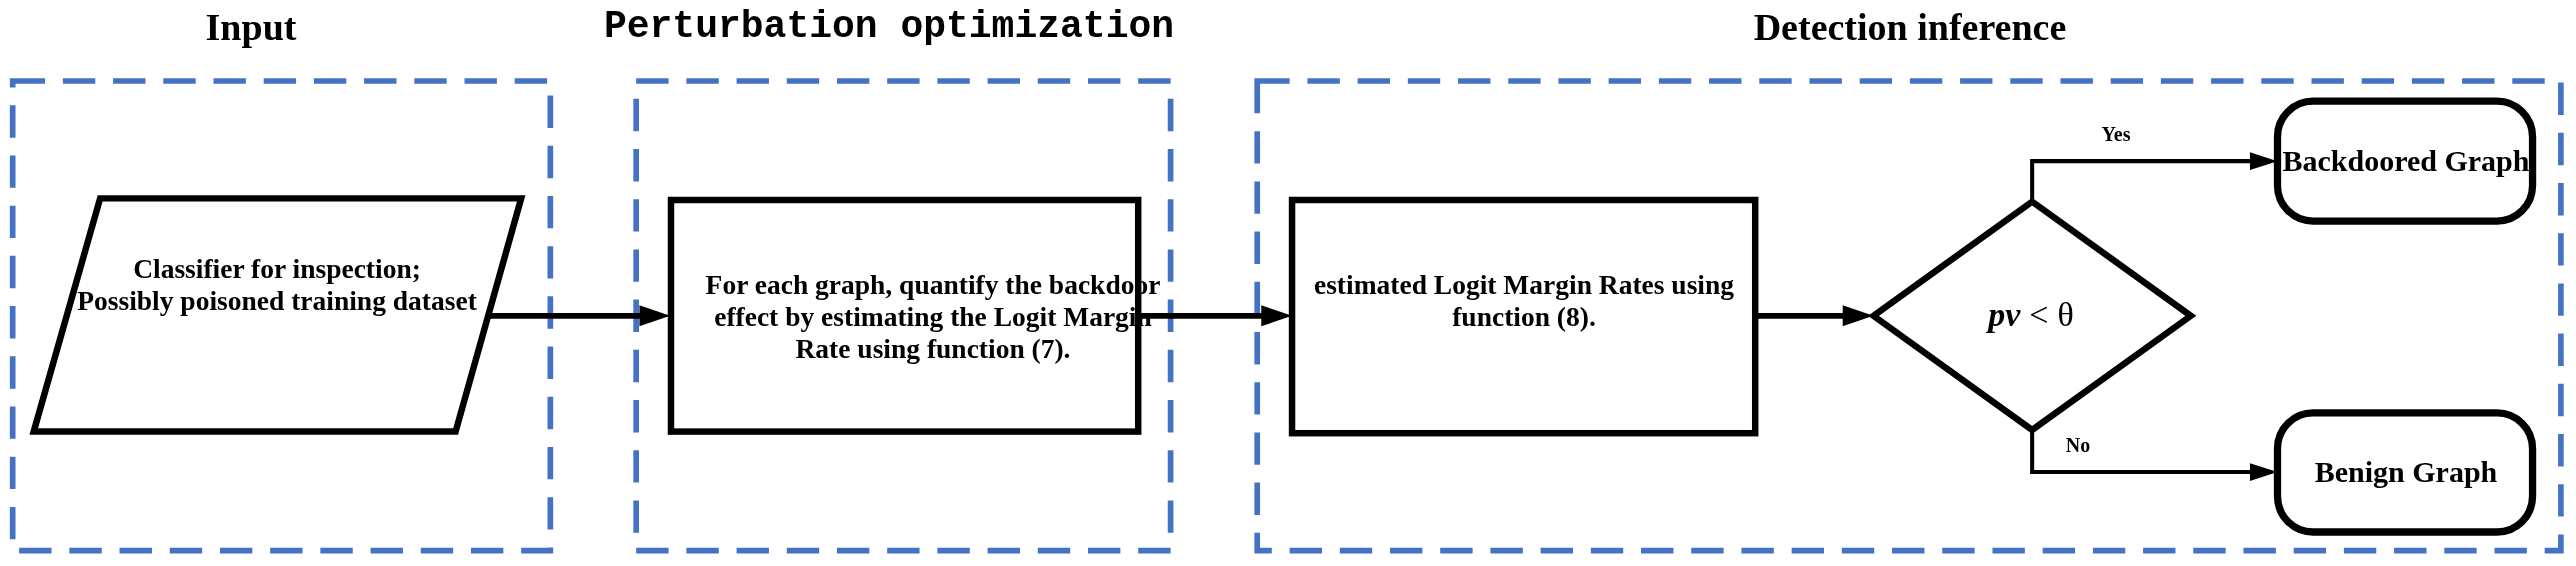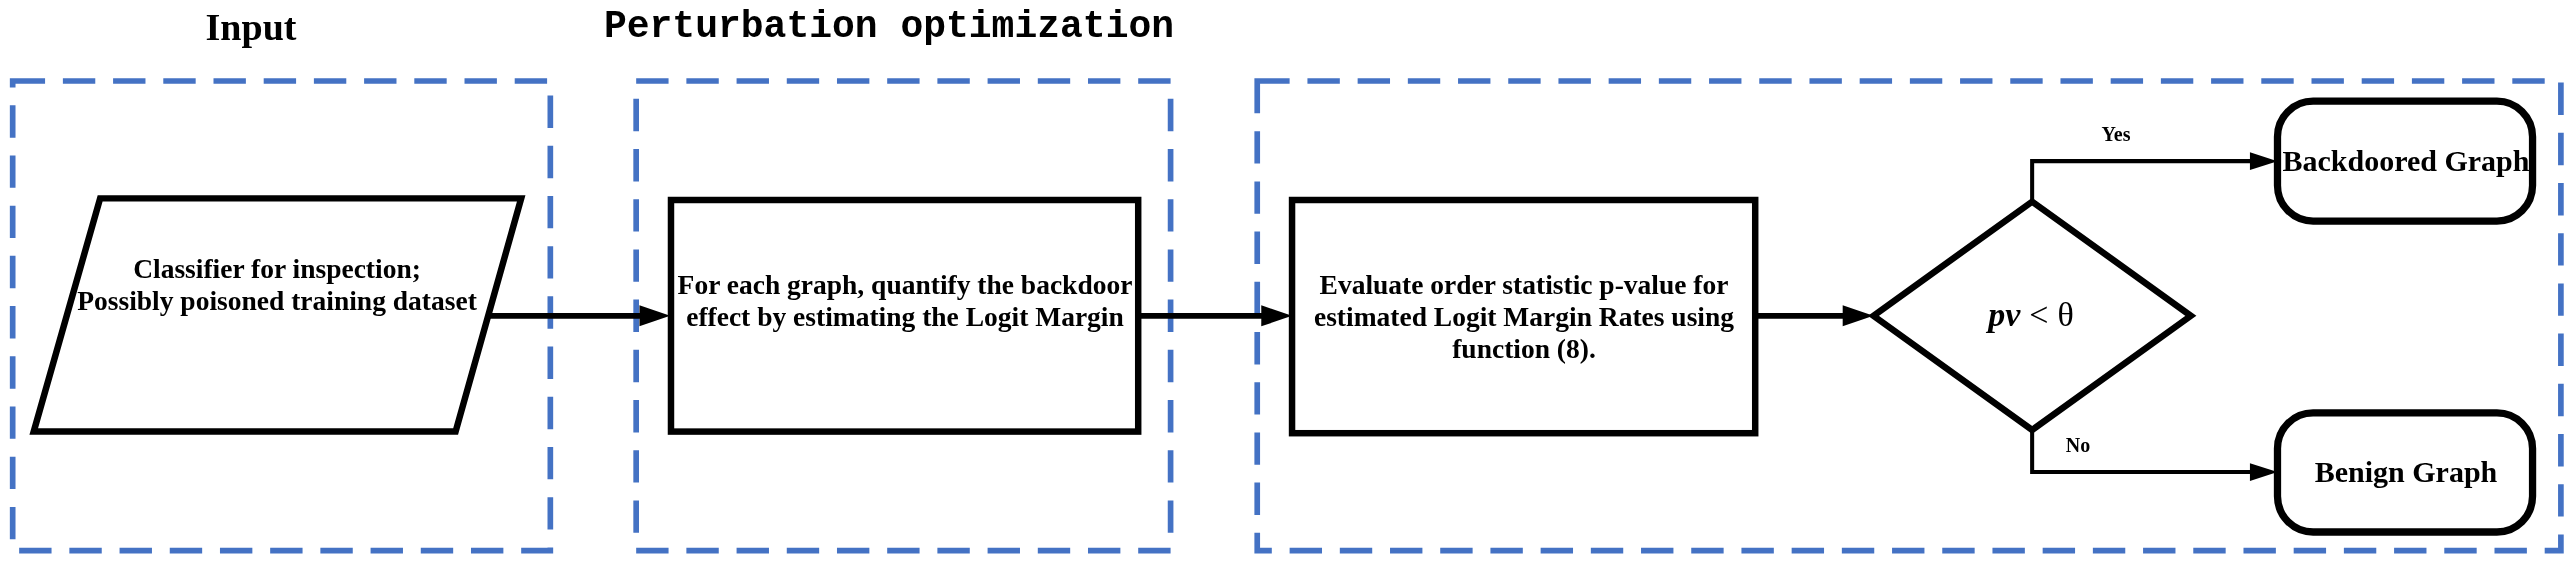--- a/index.html
+++ b/index.html
@@ -95,33 +95,34 @@
 
     <polyline points="2509,531 2509,583 2781,583" fill="none" stroke="#000000" stroke-width="5"></polyline>
     <polygon points="2812,583 2778,572 2778,594" fill="#000000"></polygon>
 
     <rect x="2812" y="125" width="315" height="148" rx="44" ry="44" fill="#FFFFFF" stroke="#000000" stroke-width="9"></rect>
     <rect x="2812" y="510" width="315" height="147" rx="44" ry="44" fill="#FFFFFF" stroke="#000000" stroke-width="9"></rect>
   </svg>
 
   <div class="txt section-title" style="left:251px;">Input</div>
   <div class="txt section-title" style="left:889px;font-family:Liberation Mono, monospace;">Perturbation optimization</div>
+  <div class="txt section-title" style="left:1910px;">Detection inference</div>
 
   <div class="txt node-text" style="left:26px; top:253px;">
     <div>Classifier for inspection;</div>
     <div>Possibly poisoned training dataset</div>
   </div>
 
-  <div class="txt node-text" style="left:654px; top:269px;">
+  <div class="txt node-text" style="left:682px; top:269px;">
     <div>For each graph, quantify the backdoor</div>
     <div>effect by estimating the Logit Margin</div>
+    <div>Rate using function (7).</div>
   </div>
 
   <div class="txt node-text" style="left:1273px; top:269px;">
-    <div>Evaluate order statistic p-value for</div>
     <div>estimated Logit Margin Rates using</div>
     <div>function (8).</div>
   </div>
 
   <div class="txt center-label decision-label" style="left:2031px; top:315px;">
     <span class="variable">pv</span><span class="op">&lt;</span><span>θ</span>
   </div>
 
   <div class="txt center-label branch-label" style="left:2116px; top:134px;">Yes</div>
   <div class="txt center-label branch-label" style="left:2078px; top:445px;">No</div>

